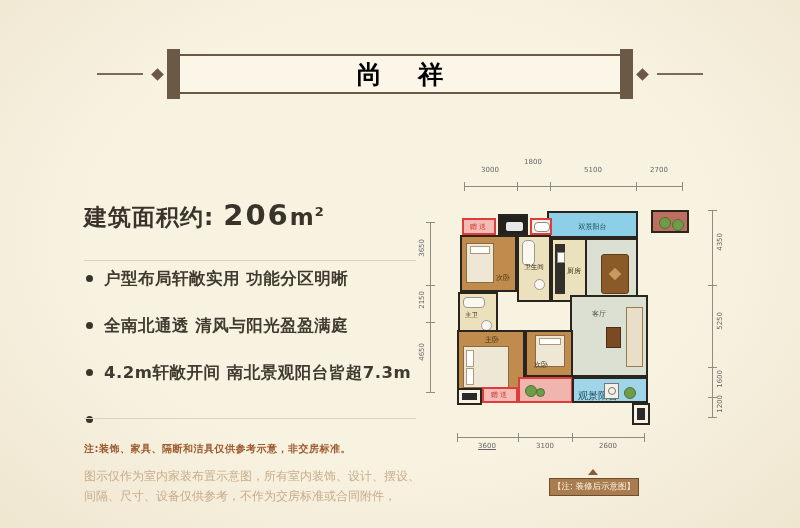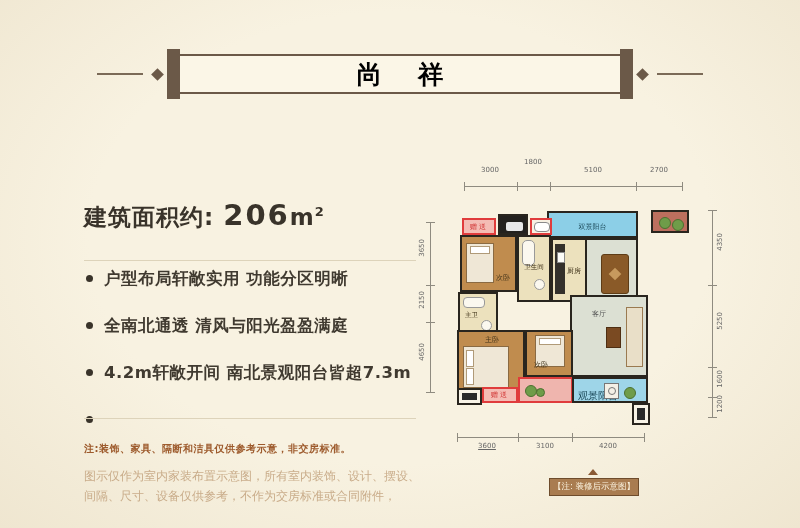--- a/index.html
+++ b/index.html
@@ -161,21 +161,21 @@
     <div class="tickv" style="left:216px;top:24px;"></div>
     <div class="tickv" style="left:262px;top:24px;"></div>
 
     <div class="dline" style="left:37px;top:279px;width:187px;height:1px;"></div>
     <div class="tickv" style="left:37px;top:275px;"></div>
     <div class="tickv" style="left:98px;top:275px;"></div>
     <div class="tickv" style="left:152px;top:275px;"></div>
     <div class="tickv" style="left:224px;top:275px;"></div>
     <span class="dimlab" style="left:67px;top:284px;text-decoration:underline;">3600</span>
     <span class="dimlab" style="left:125px;top:284px;">3100</span>
-    <span class="dimlab" style="left:188px;top:284px;">4200</span>
+    <span class="dimlab" style="left:188px;top:284px;">2600</span>
 
     <div class="dline" style="left:292px;top:52px;width:1px;height:207px;"></div>
     <div class="tickh" style="left:288px;top:52px;"></div>
     <div class="tickh" style="left:288px;top:127px;"></div>
     <div class="tickh" style="left:288px;top:209px;"></div>
     <div class="tickh" style="left:288px;top:239px;"></div>
     <div class="tickh" style="left:288px;top:259px;"></div>
     <span class="vdim" style="left:296px;top:75px;">4350</span>
     <span class="vdim" style="left:296px;top:154px;">5250</span>
     <span class="vdim" style="left:296px;top:212px;">1600</span>

